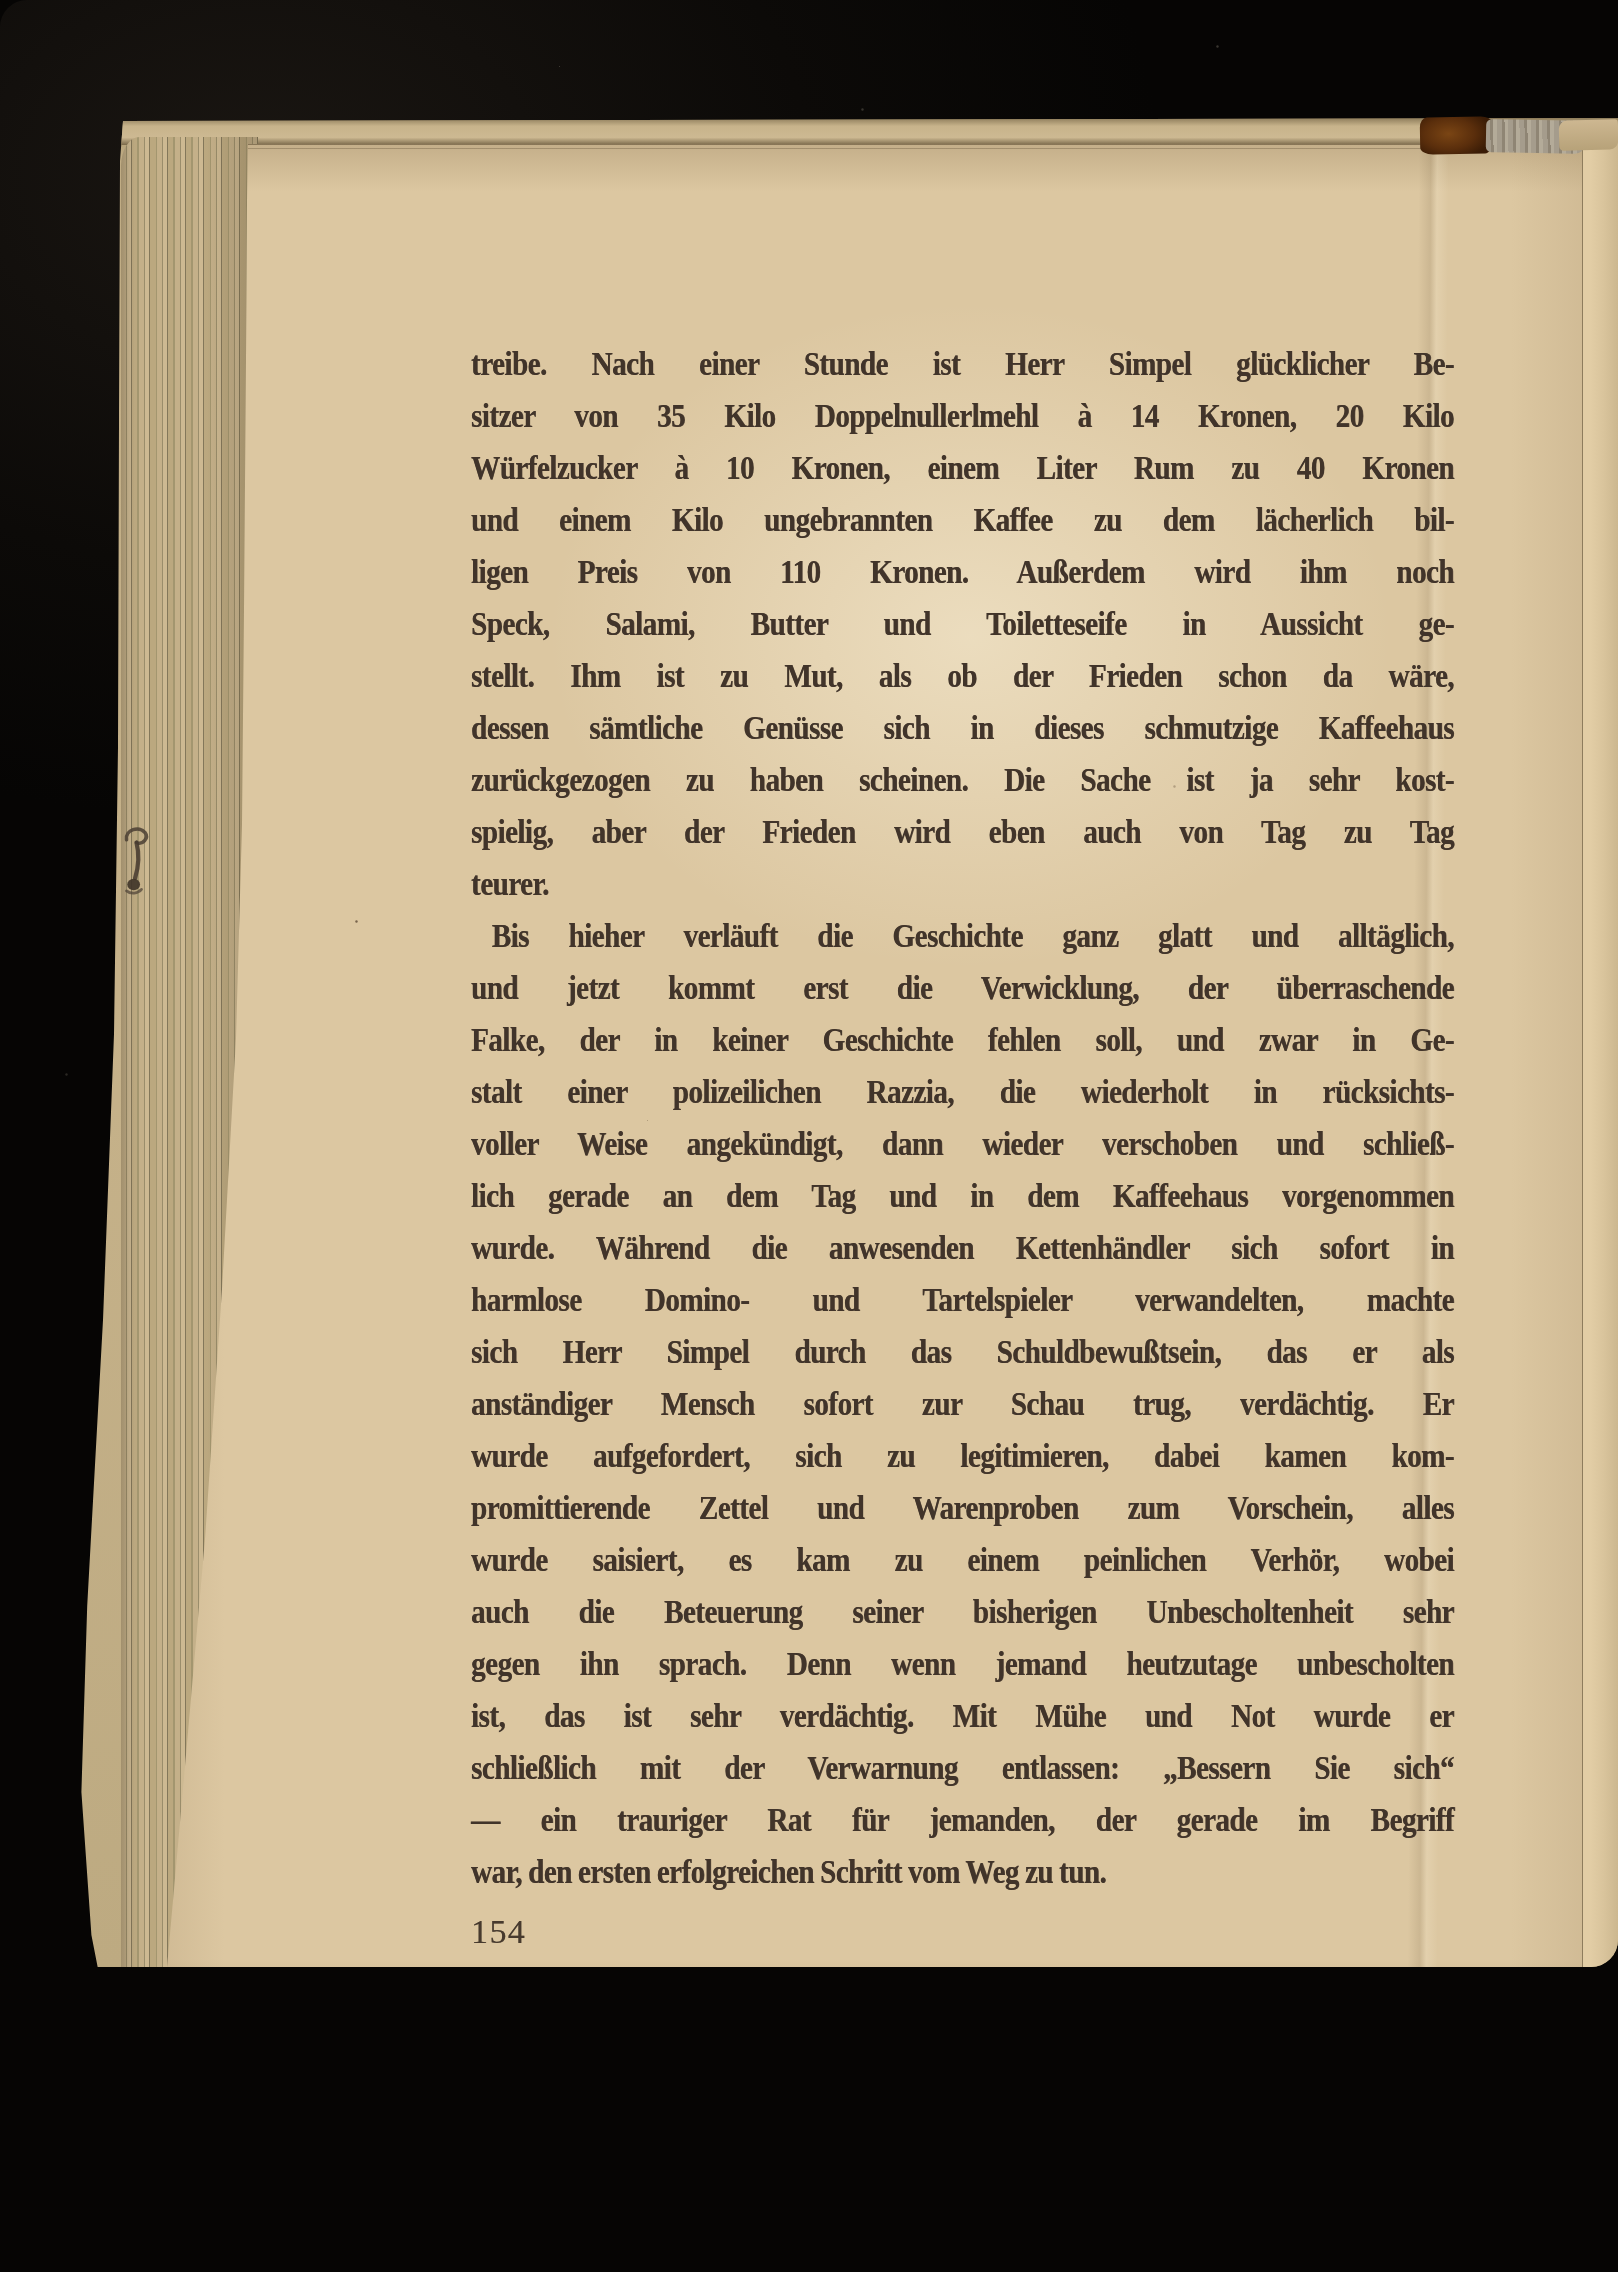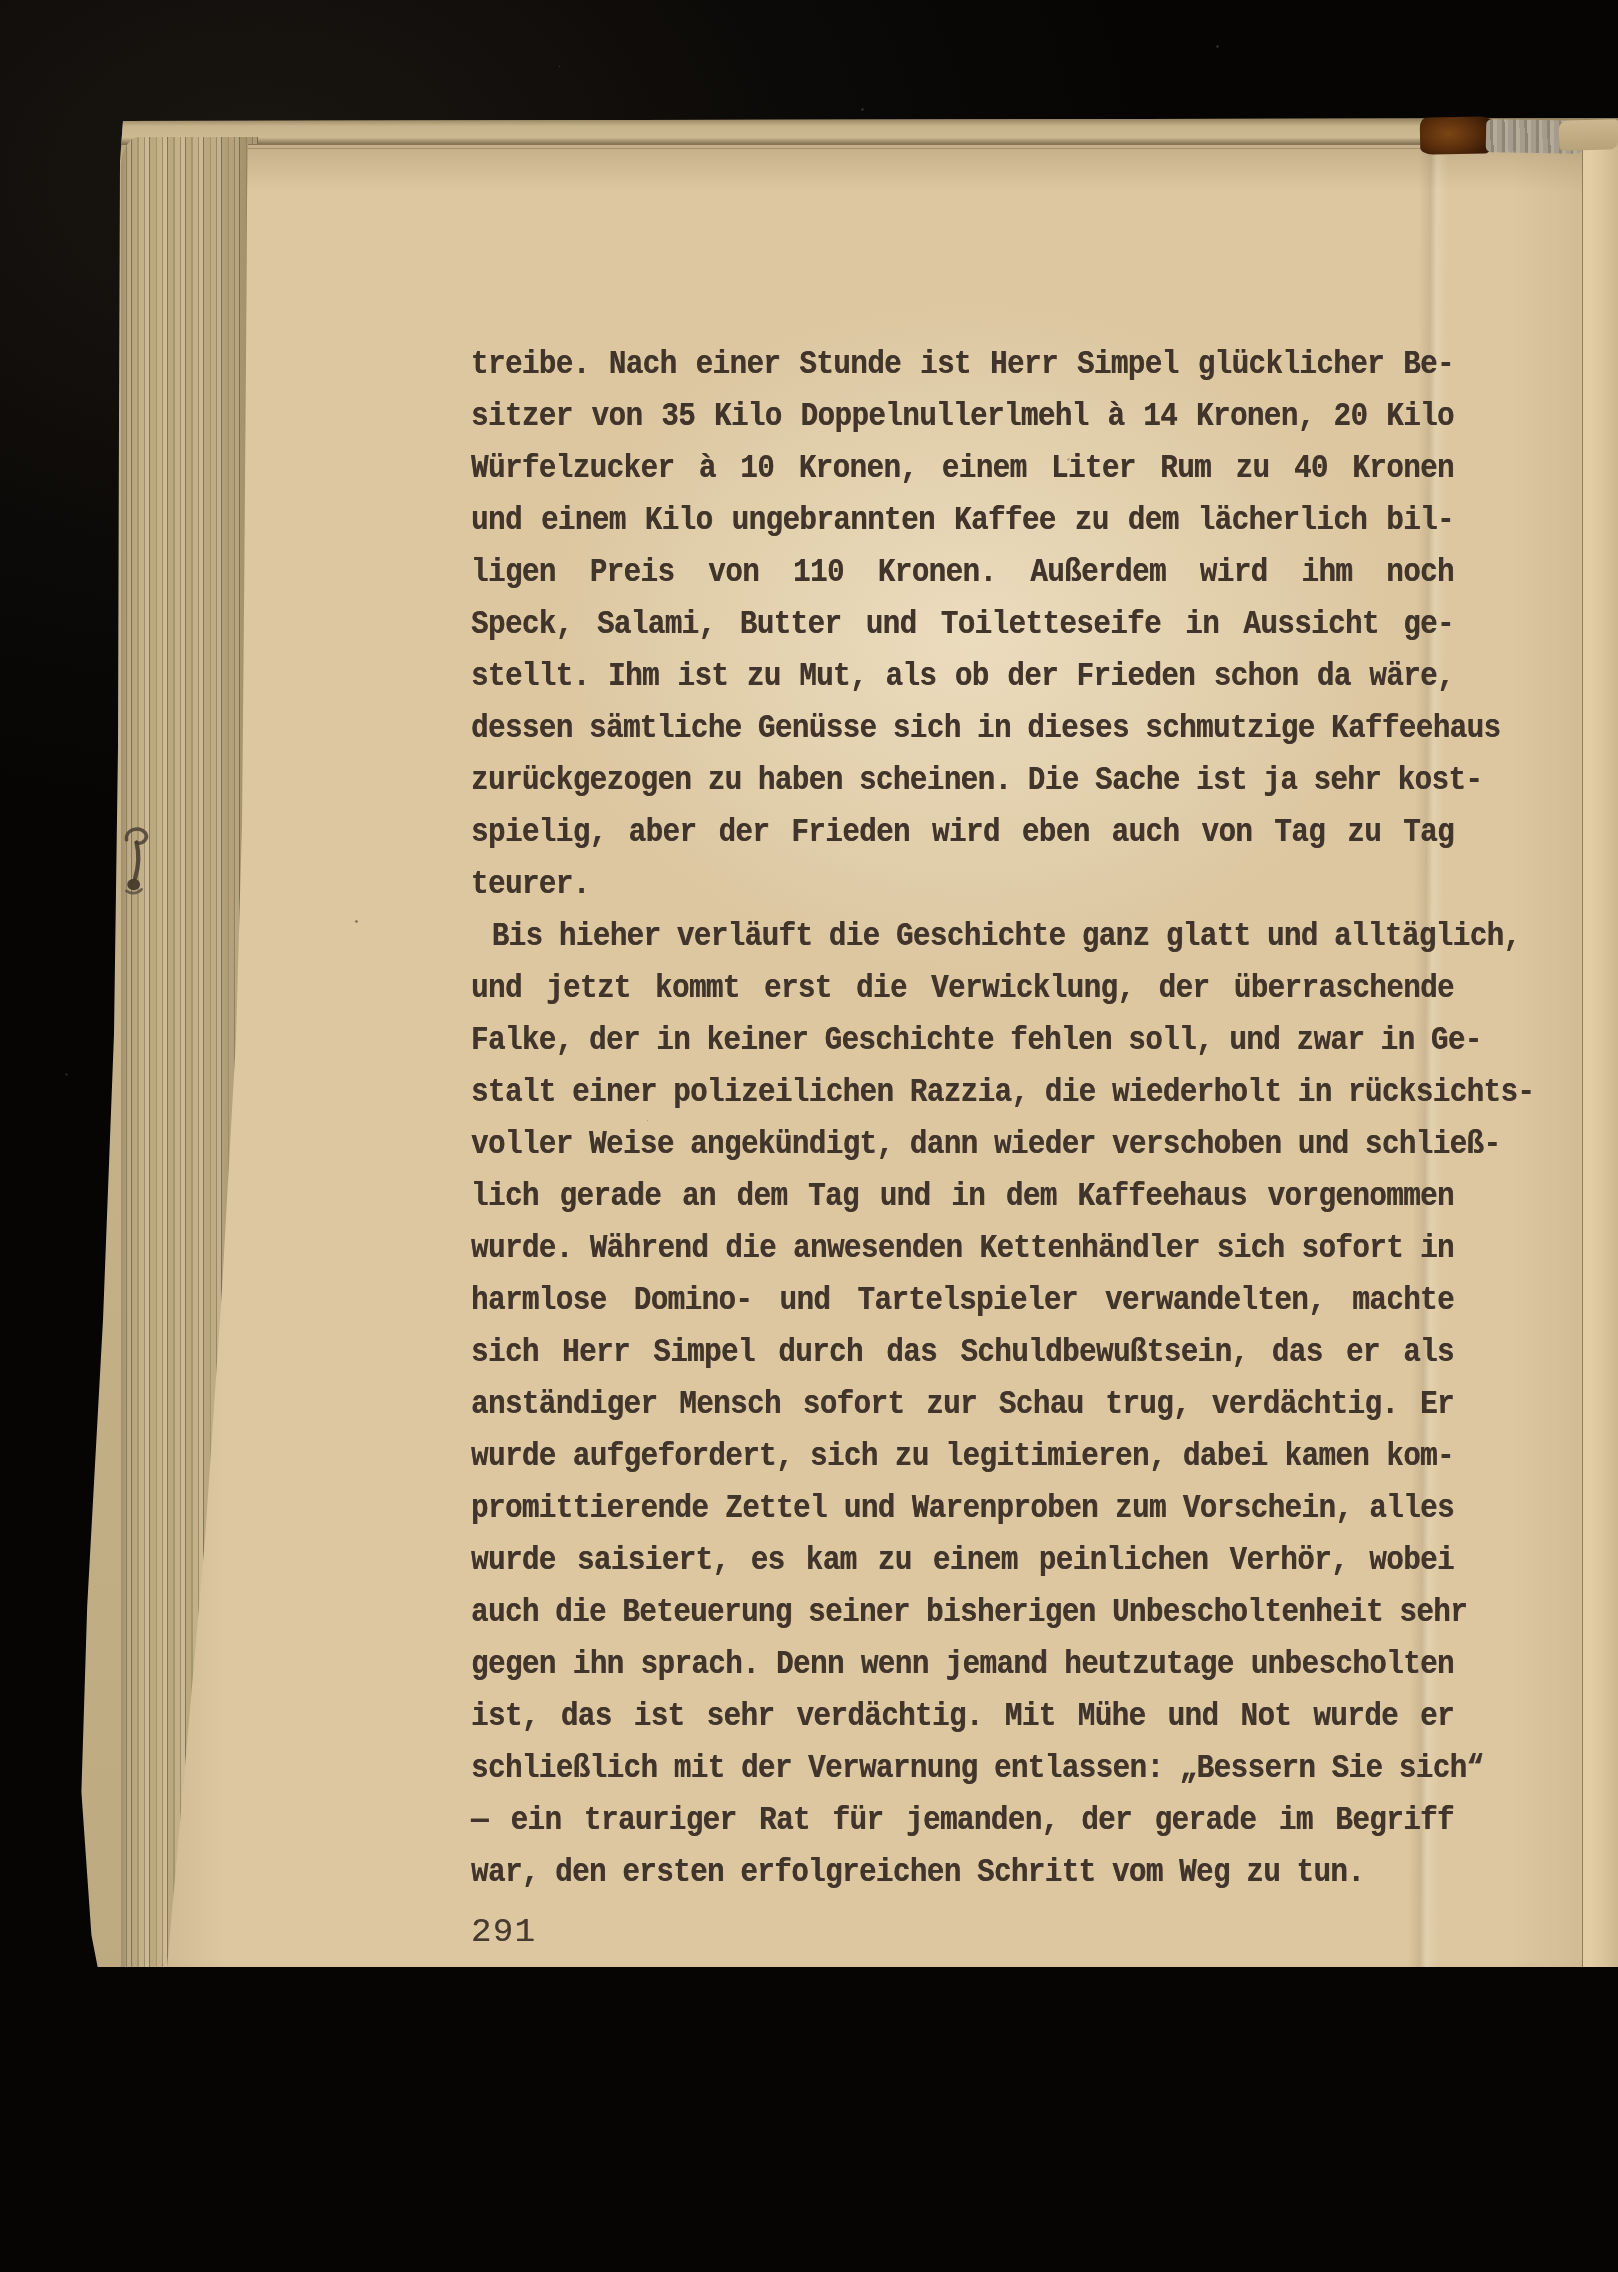--- a/index.html
+++ b/index.html
@@ -1,19 +1,20 @@
 <!DOCTYPE html>
 <html style="font-size:11.4px"><head>
 <meta charset="utf-8">
 <style>
   html,body{margin:0;padding:0;background:#060504;}
   #scene{
     position:relative;width:1618px;height:1967px;overflow:hidden;
     background:radial-gradient(1001px 715px at 16% 9%, #1a1612, #0c0a08 55%, #060504 90%);
-    font-family:Liberation Mono, monospace;
+    font-family:Liberation Serif, serif;
+    border-radius:27px;
   }
   
   .dust{position:absolute;top:0;left:0;width:1.4px;height:1.4px;border-radius:50%;
     box-shadow:372px 215px 0 0.7px rgba(210,200,180,.28),862px 109px 0 0.7px rgba(210,200,180,.22),
     559px 66px 0 0 rgba(210,200,180,.3),1217px 46px 0 0.7px rgba(210,200,180,.25),
     216px 502px 0 0 rgba(210,200,180,.2),66px 1074px 0 0.7px rgba(210,200,180,.18),
     187px 2112px 0 0 rgba(210,200,180,.16),459px 2183px 0 0.7px rgba(210,200,180,.14),
     1502px 372px 0 0 rgba(210,200,180,.2);}
   
   #book{
@@ -159,15 +160,15 @@
     <div class="line">promittierende Zettel und Warenproben zum Vorschein, alles</div>
     <div class="line">wurde saisiert, es kam zu einem peinlichen Verhör, wobei</div>
     <div class="line">auch die Beteuerung seiner bisherigen Unbescholtenheit sehr</div>
     <div class="line">gegen ihn sprach. Denn wenn jemand heutzutage unbescholten</div>
     <div class="line">ist, das ist sehr verdächtig. Mit Mühe und Not wurde er</div>
     <div class="line">schließlich mit der Verwarnung entlassen: „Bessern Sie sich“</div>
     <div class="line">— ein trauriger Rat für jemanden, der gerade im Begriff</div>
     <div class="line par-end">war, den ersten erfolgreichen Schritt vom Weg zu tun.</div>
   </div>
 
-  <div id="page-number">291</div>
+  <div id="page-number">154</div>
 </div>
 
 
 </body></html>

